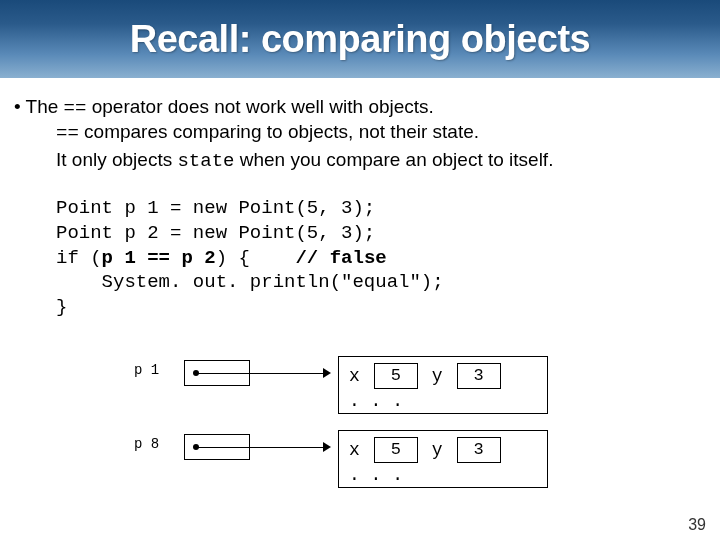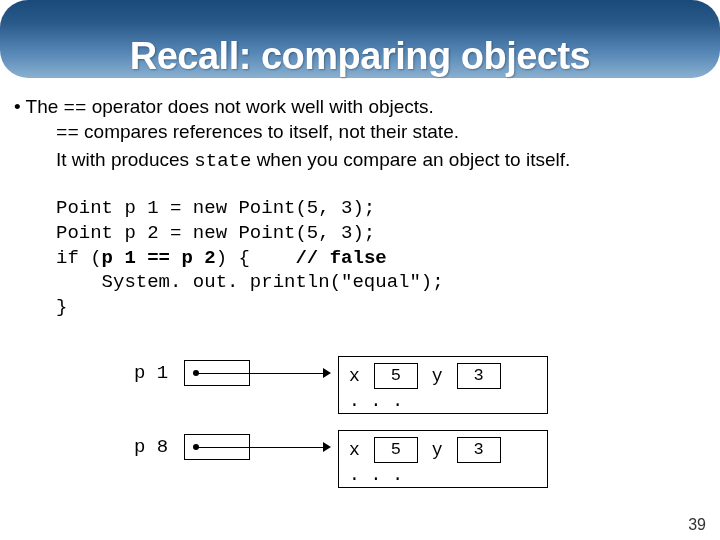--- a/index.html
+++ b/index.html
@@ -9,23 +9,22 @@
     background: #fff;
     font-family: Verdana, Geneva, sans-serif;
     position: relative;
     overflow: hidden;
   }
   .header {
     width: 100%;
     height: 78px;
     background: linear-gradient(to bottom, #1a4a7a 0%, #2a5a8a 30%, #5a8ab8 70%, #8ab0d0 100%);
     display: flex;
-    align-items: flex-end;
+    align-items: center;
     justify-content: center;
-    border-radius: 28px;
   }
   .title {
     font-size: 38px;
     font-weight: bold;
     color: #fff;
     text-shadow: 1px 1px 2px rgba(0,0,0,0.3);
     letter-spacing: -0.5px;
   }
   .content {
     padding: 18px 14px 0 14px;
@@ -54,21 +53,21 @@
   .diagram {
     padding-left: 120px;
   }
   .row {
     display: flex;
     align-items: flex-start;
     margin-bottom: 16px;
   }
   .var-label {
     font-family: "Courier New", monospace;
-    font-size: 19px;
+    font-size: 14px;
     width: 50px;
     padding-top: 6px;
   }
   .ref-box {
     width: 66px;
     height: 26px;
     border: 1.5px solid #000;
     position: relative;
     margin-top: 4px;
     margin-right: 88px;
@@ -150,24 +149,24 @@
 </div>
 
 <div class="content">
 
   <div class="bullet-line">
     <span>• The </span><span class="code-token">==</span><span> operator does not work well with objects.</span>
   </div>
 
   <div class="sub-block">
     <div>
-      <span class="code-token">==</span><span> compares references to itself, not their state.</span>
+      <span class="code-token">==</span><span> compares comparing to objects, not their state.</span>
     </div>
     <div>
-      <span>It with produces </span><span class="code-token">state</span><span> when you compare an object to itself.</span>
+      <span>It only objects </span><span class="code-token">state</span><span> when you compare an object to itself.</span>
     </div>
   </div>
 
   <div class="code-block"><span>Point p 1 = new Point(5, 3);</span>
 <span>Point p 2 = new Point(5, 3);</span>
 <span>if (</span><span class="bold">p 1 == p 2</span><span>) {    </span><span class="bold">// false</span>
 <span>    System. out. println("equal");</span>
 <span>}</span></div>
 
   <div class="diagram">

